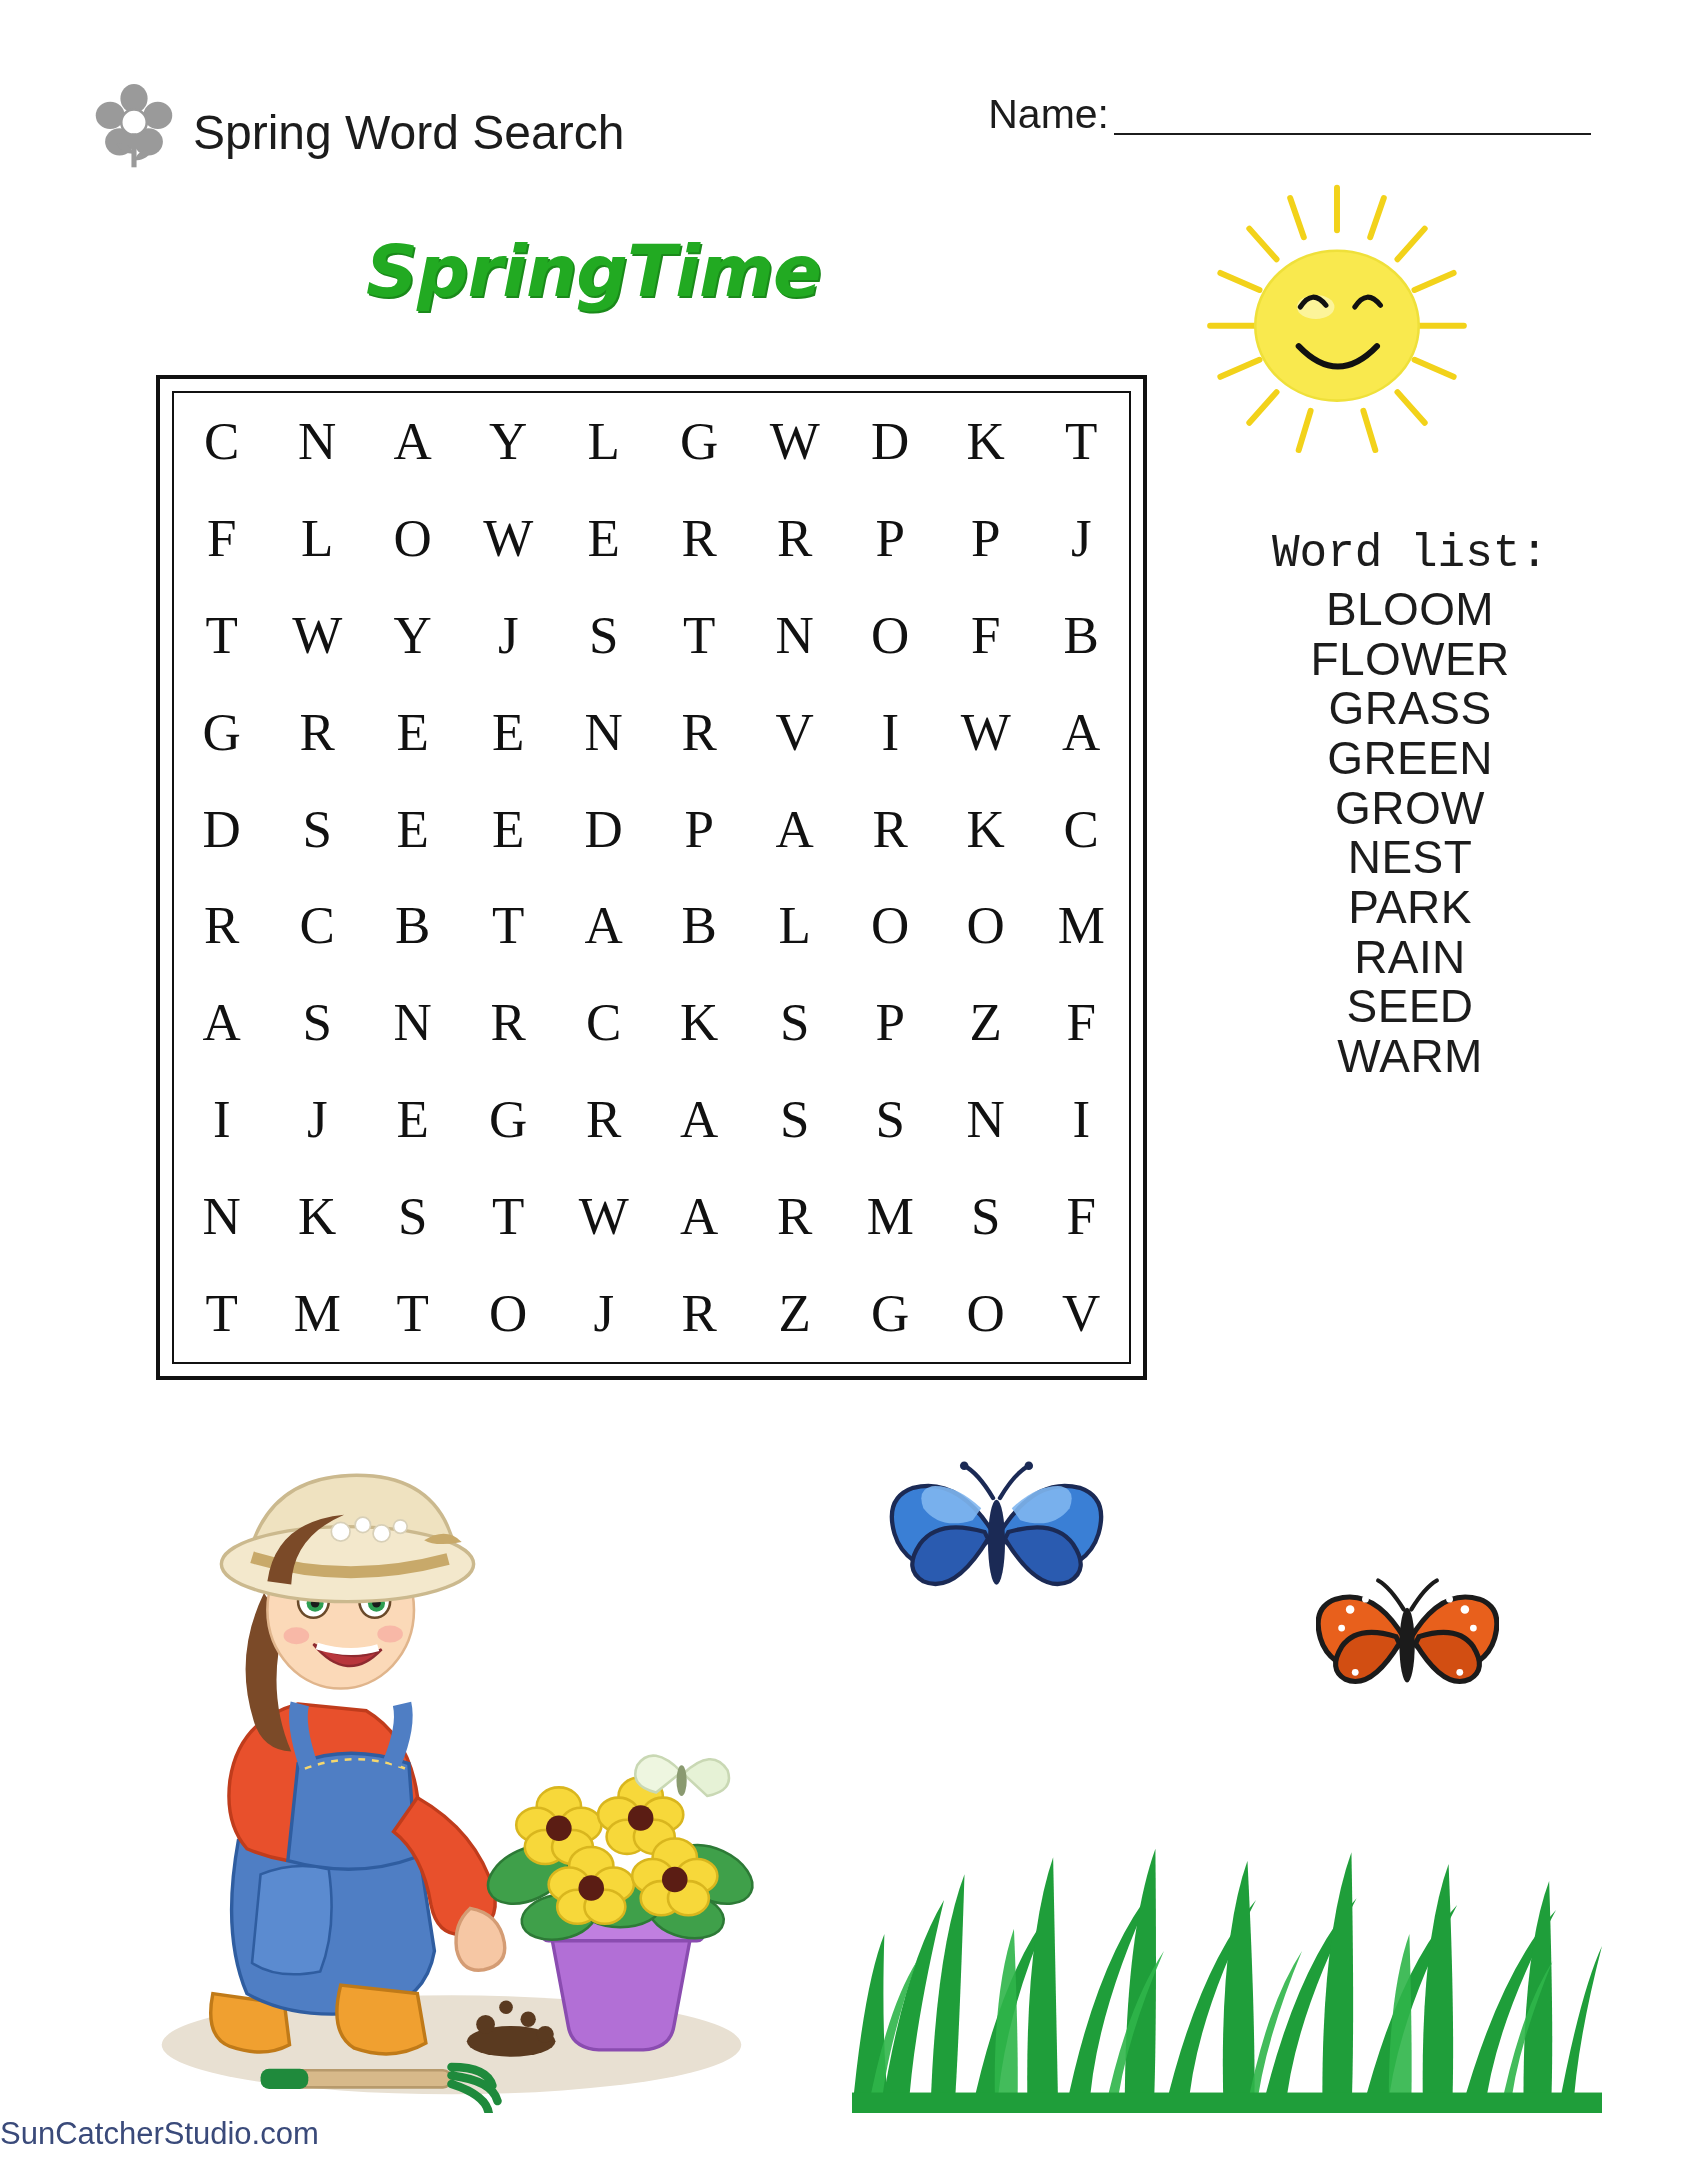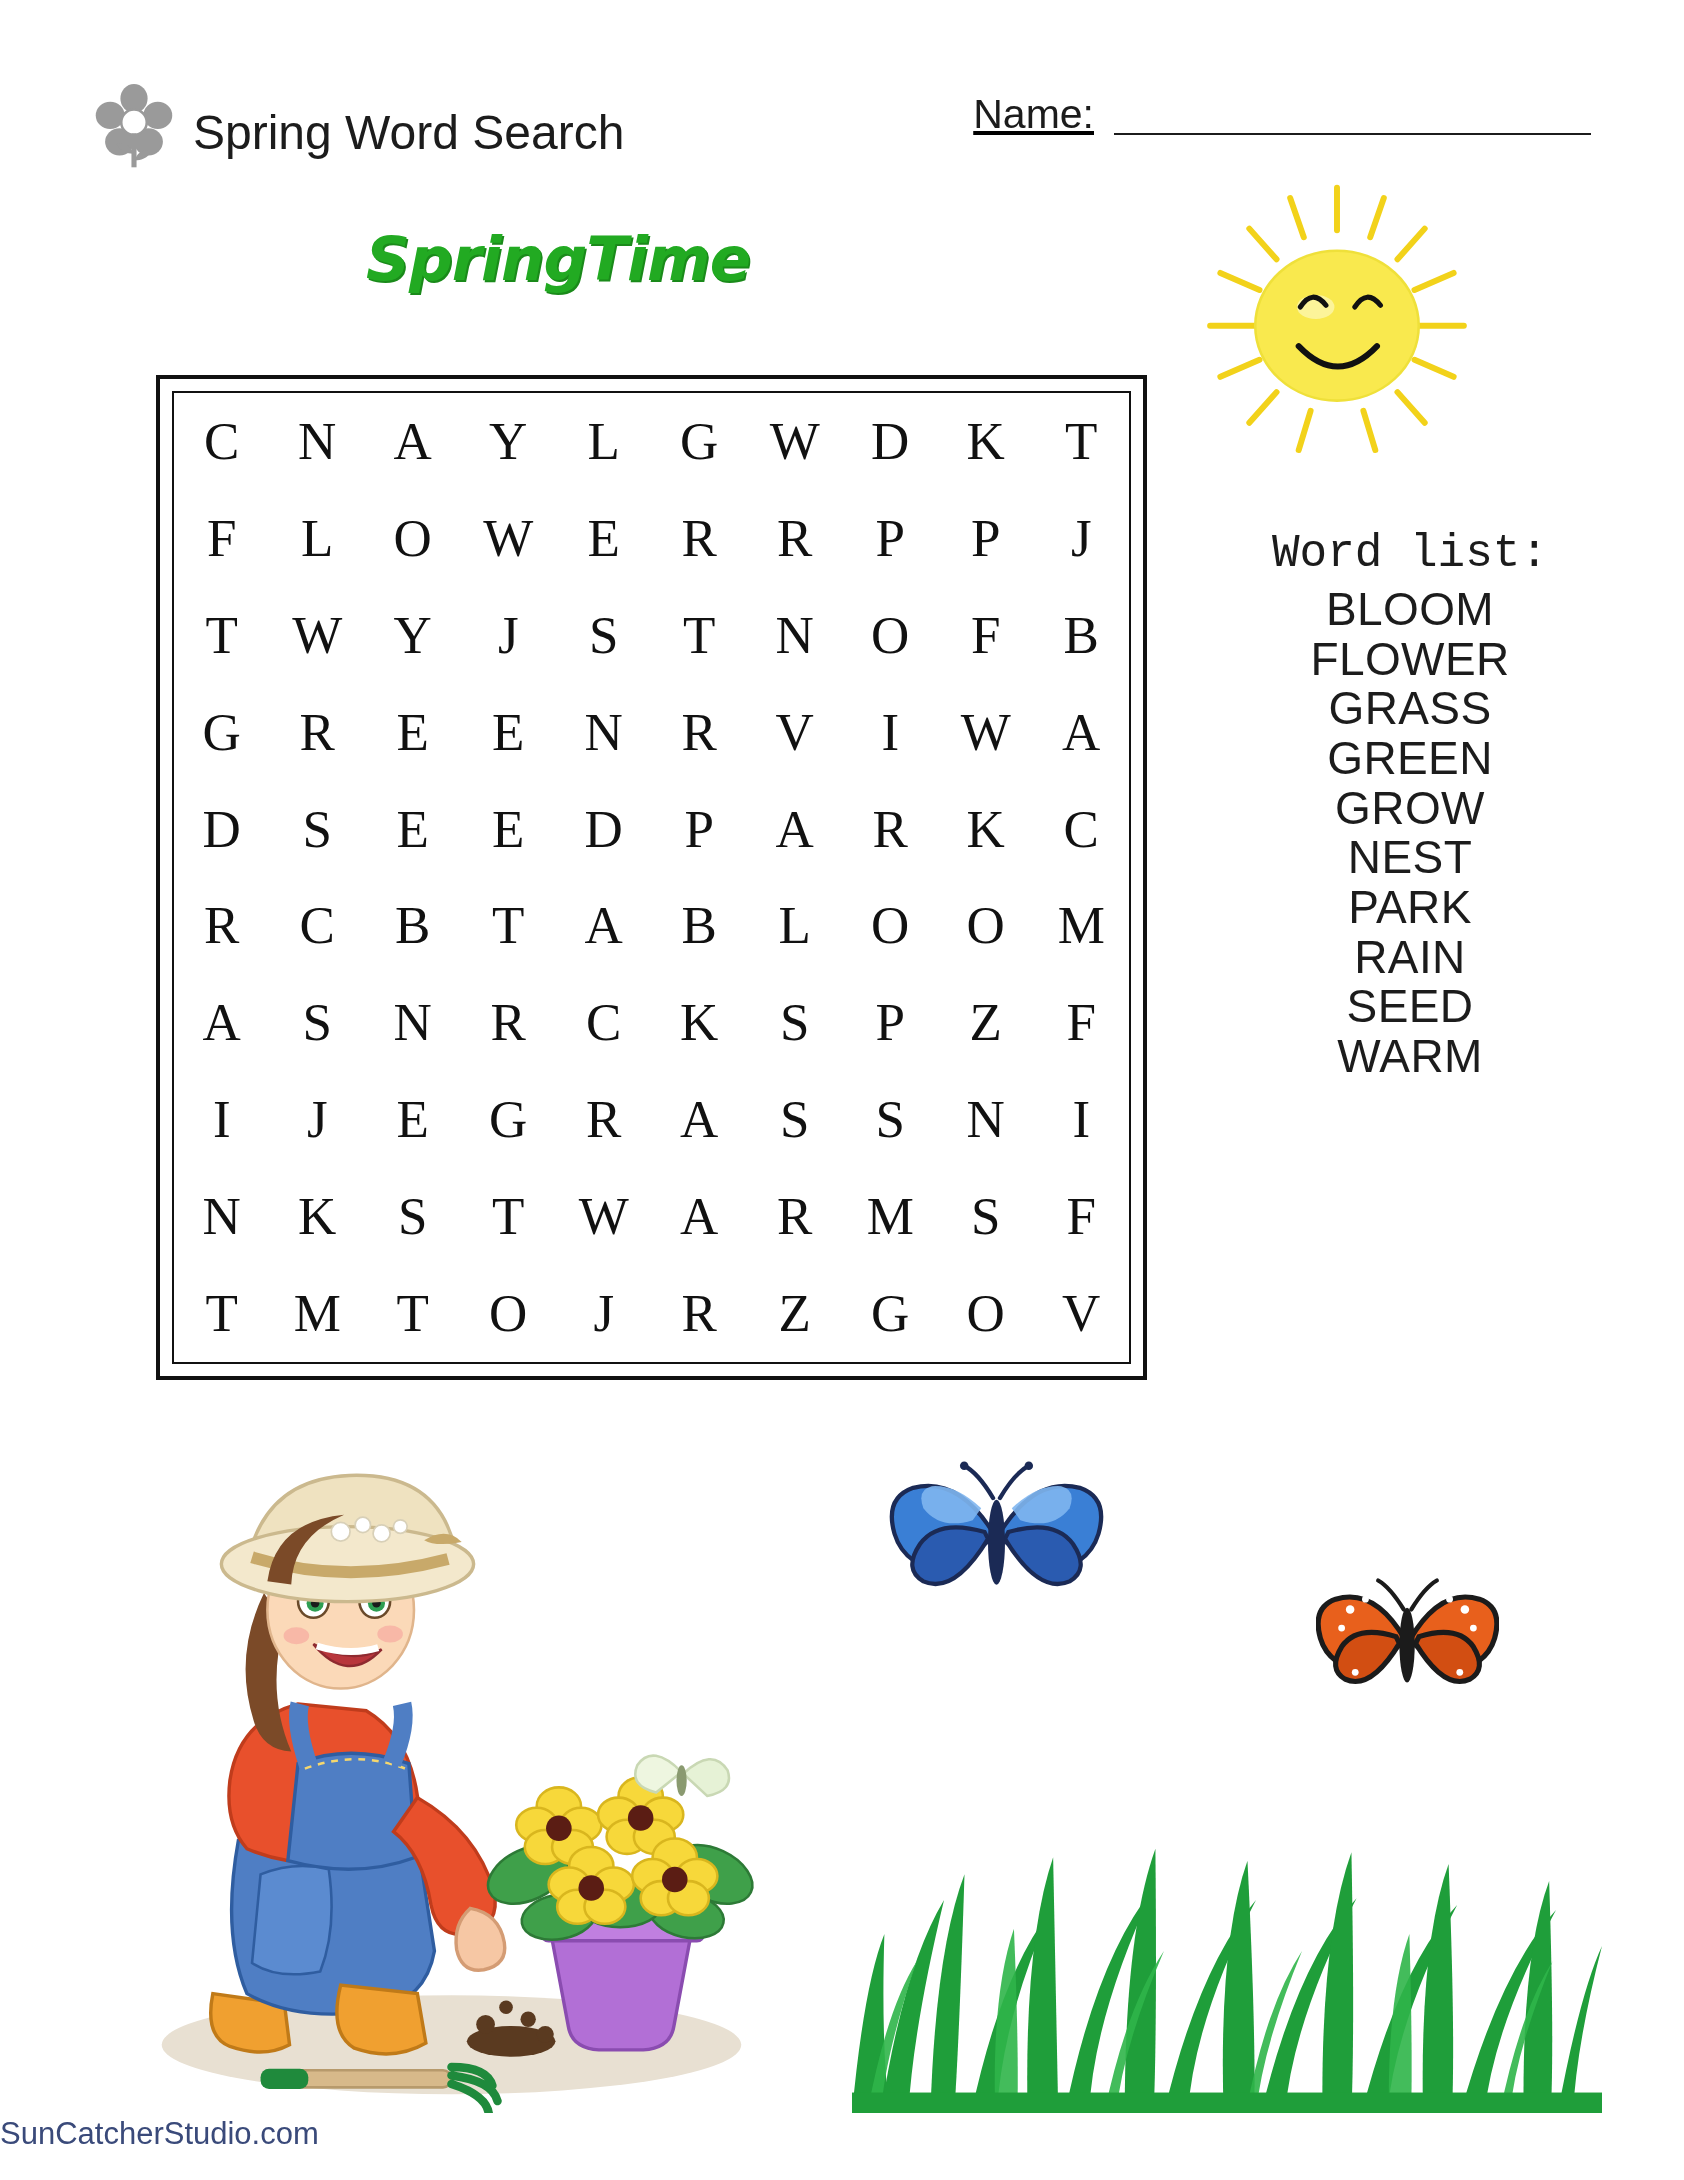--- a/index.html
+++ b/index.html
@@ -42,43 +42,42 @@
     font-family: "Liberation Sans", sans-serif;
     white-space: nowrap;
     margin-top: 13px;
   }
   .name-block {
     position: absolute;
     right: 0;
     top: 19px;
     display: flex;
     align-items: flex-end;
-    gap: 20px;
-    text-decoration: underline;
+    gap: 5px;
   }
   .name-label {
     font-size: 41px;
     color: #1c1c1c;
     line-height: 1;
   }
   .name-line {
     width: 477px;
     border-bottom: 2.6px solid #1c1c1c;
     height: 37px;
   }
 
   
   .big-title {
     position: absolute;
-    top: 223px;
+    top: 229px;
     left: 366px;
     font-family: "DejaVu Sans", sans-serif;
     font-weight: bold;
     font-style: italic;
-    font-size: 61px;
+    font-size: 72px;
     color: #22aa22;
     letter-spacing: -0.9px;
     text-shadow: 1.7px 1.7px 0 #1a8a1a;
   }
 
   
   .sun-wrap {
     position: absolute;
     top: 179px;
     left: 1188px;

